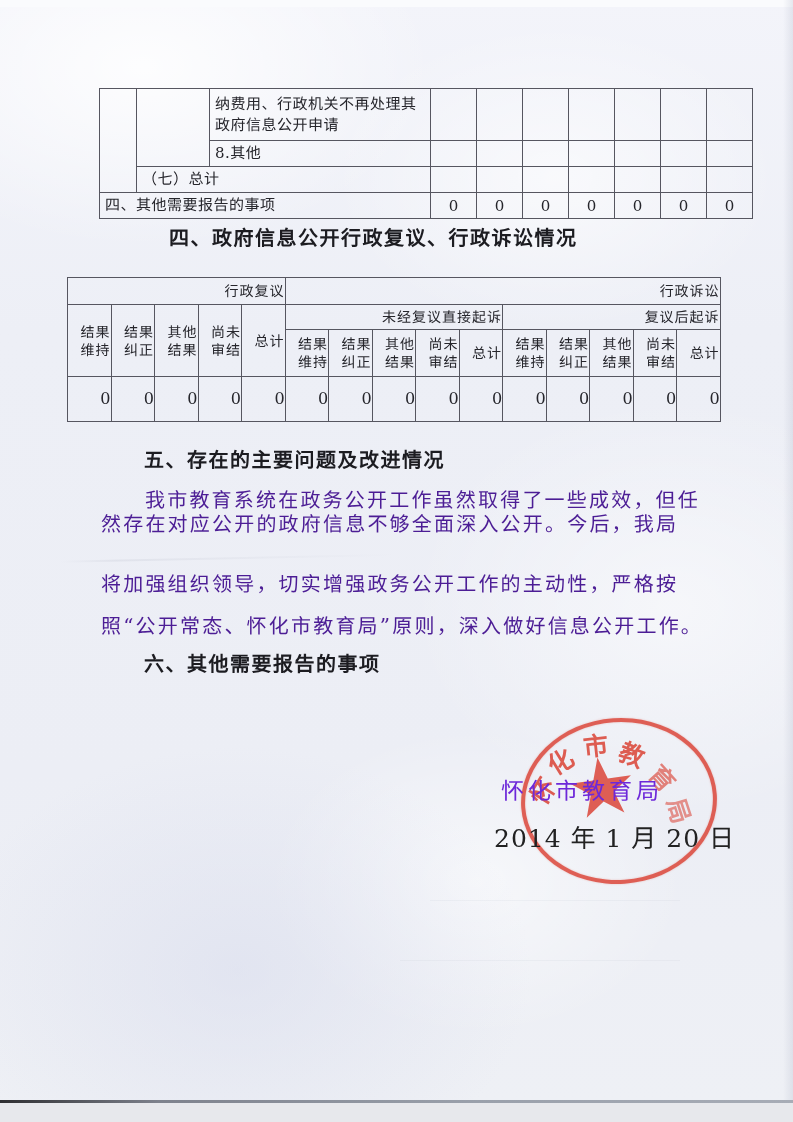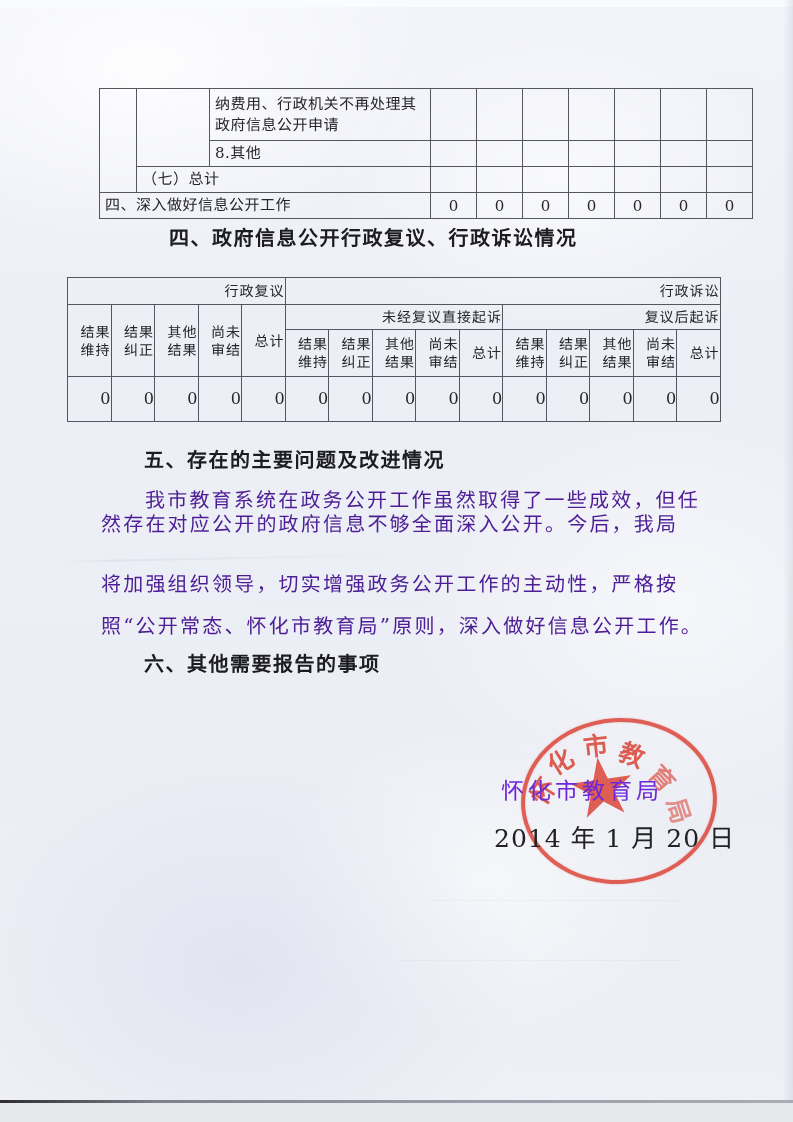--- a/index.html
+++ b/index.html
@@ -122,21 +122,21 @@
     <td class="lbl" colspan="2">（七）总计</td>
     <td></td>
         <td></td>
     <td></td>
         <td></td>
     <td></td>
         <td></td>
     <td></td>
   </tr>
   <tr class="r4">
-    <td class="lbl" colspan="3">四、深入做好信息公开工作</td>
+    <td class="lbl" colspan="3">四、其他需要报告的事项</td>
     <td class="val">0</td>
     <td class="val">0</td>
     <td class="val">0</td>
     <td class="val">0</td>
     <td class="val">0</td>
     <td class="val">0</td>
     <td class="val">0</td>
   </tr>
 </tbody>
   </table>

